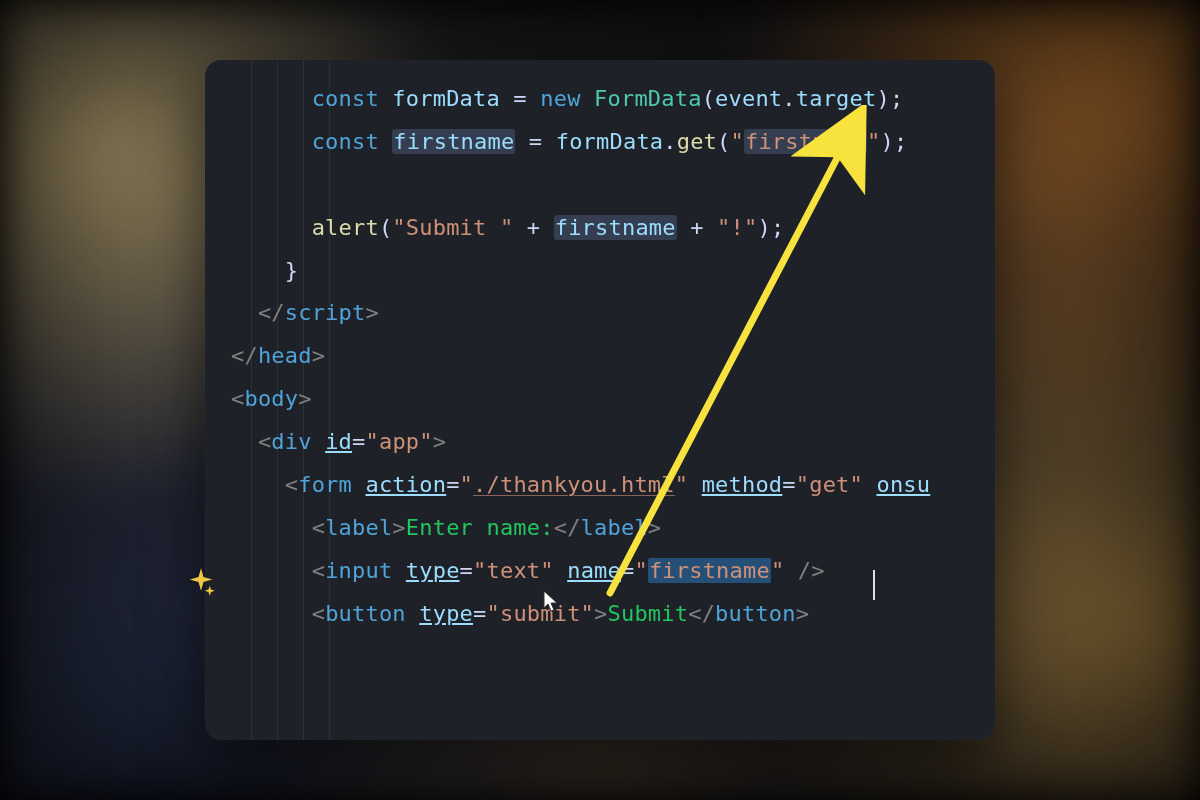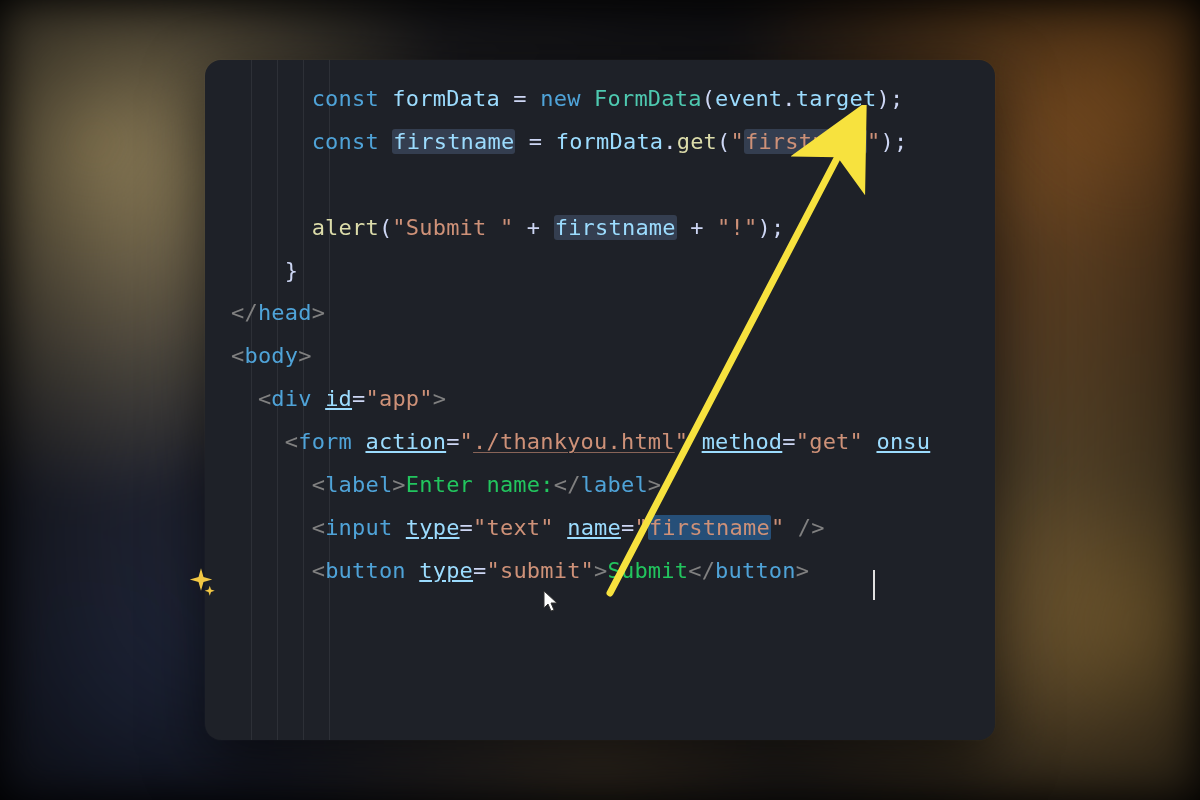--- a/index.html
+++ b/index.html
@@ -139,20 +139,21 @@
     <div class="line">      <span class="decl">const</span> <span class="var">formData</span><span class="op"> = </span><span class="decl">new</span> <span class="cls">FormData</span><span class="pn">(</span><span class="var">event</span><span class="pn">.</span><span class="var">target</span><span class="pn">);</span></div>
 
     <div class="line">      <span class="decl">const</span> <span class="var var-bg">firstname</span><span class="op"> = </span><span class="var">formData</span><span class="pn">.</span><span class="fn">get</span><span class="pn">(</span><span class="str">"</span><span class="str var-bg">firstname</span><span class="str">"</span><span class="pn">);</span></div>
 
     <div class="line"><span> </span></div>
 
     <div class="line">      <span class="fn">alert</span><span class="pn">(</span><span class="str">"</span><span class="str">Submit </span><span class="str">"</span><span class="op"> + </span><span class="var var-bg">firstname</span><span class="op"> + </span><span class="str">"</span><span class="str">!</span><span class="str">"</span><span class="pn">);</span></div>
 
     <div class="line">    <span class="pn">}</span></div>
 
+    <div class="line">  <span class="brkt">&lt;/</span><span class="tag">script</span><span class="brkt">&gt;</span></div>
 
     <div class="line"><span class="brkt">&lt;/</span><span class="tag">head</span><span class="brkt">&gt;</span></div>
 
     <div class="line"><span class="brkt">&lt;</span><span class="tag">body</span><span class="brkt">&gt;</span></div>
 
     <div class="line">  <span class="brkt">&lt;</span><span class="tag">div</span><span> </span><span class="attr">id</span><span class="pn">=</span><span class="str">"</span><span class="str">app</span><span class="str">"</span><span class="brkt">&gt;</span></div>
 
     <div class="line">    <span class="brkt">&lt;</span><span class="tag">form</span><span> </span><span class="attr">action</span><span class="pn">=</span><span class="str">"</span><span class="str ul">./thankyou.html</span><span class="str">"</span><span> </span><span class="attr">method</span><span class="pn">=</span><span class="str">"</span><span class="str">get</span><span class="str">"</span><span> </span><span class="attr">onsu</span></div>
 
     <div class="line">      <span class="brkt">&lt;</span><span class="tag">label</span><span class="brkt">&gt;</span><span class="txt">Enter name:</span><span class="brkt">&lt;/</span><span class="tag">label</span><span class="brkt">&gt;</span></div>

